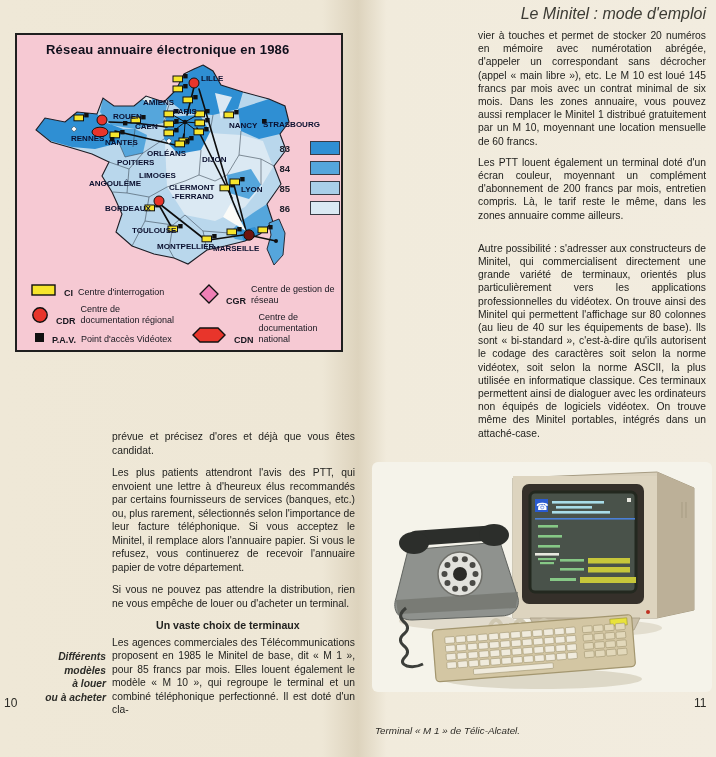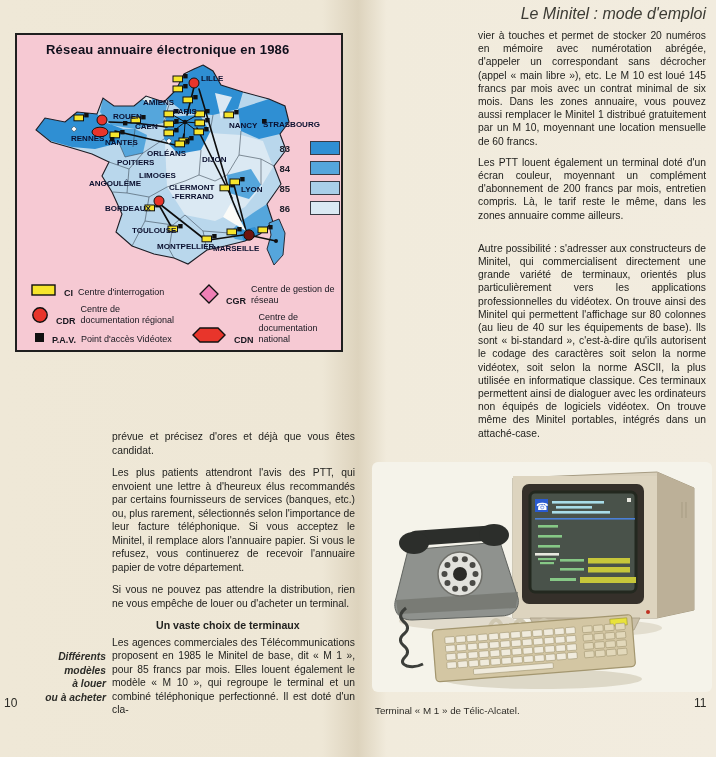--- a/index.html
+++ b/index.html
@@ -34,22 +34,22 @@
   .page-num{position:absolute;top:696px;font-size:12px;color:#2b2b26;}
   .pn-left{left:4px;} .pn-right{left:694px;}
   
   .right-header{position:absolute;left:478px;top:5px;width:228px;text-align:right;
     font-size:16px;color:#3c3b34;font-style:italic;}
   .right-col{position:absolute;left:478px;top:29px;width:228px;
     font-size:10.3px;line-height:13.2px;text-align:justify;color:#232320;}
   .right-col p{margin:0 0 8px 0;}
   .right-col p.gap{margin-top:20px;}
   .photo{position:absolute;left:372px;top:458px;}
-  .caption{position:absolute;left:375px;top:705px;width:220px;
-    font-size:9.8px;color:#2e2d28;}
+  .caption{position:absolute;left:375px;top:725px;width:220px;
+    font-size:9.8px;font-style:italic;color:#2e2d28;}
 </style>
 </head>
 <body>
 
 <div class="spread">
 
   <div class="map-box">
     <svg class="map-svg" width="324" height="315" viewBox="0 0 324 315">
       <defs>
         <clipPath id="fr-clip">

